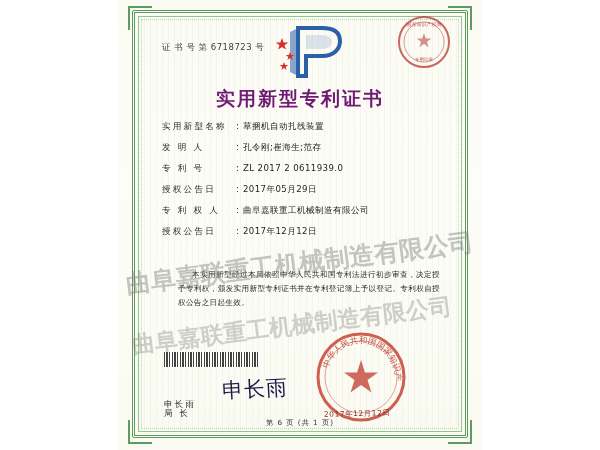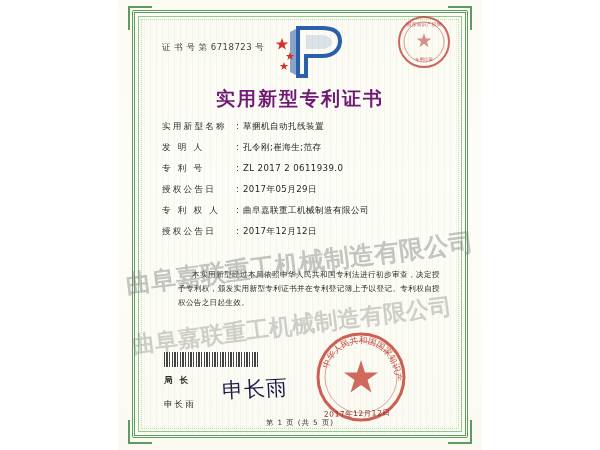--- a/index.html
+++ b/index.html
@@ -207,25 +207,24 @@
     position: absolute;
     left: 196px;
     top: 330px;
     width: 94px;
     height: 94px;
   }
   
   .sig-label {
     position: absolute;
     left: 46px;
-    top: 375px;
+    top: 408px;
     font-size: 8.6px;
     letter-spacing: 2px;
     color: #2a2a2a;
-    font-weight: bold;
   }
   .sig-name {
     position: absolute;
     left: 46px;
     top: 399px;
     font-size: 8.6px;
     letter-spacing: 2px;
     color: #2a2a2a;
   }
   .sig-hand {
@@ -365,15 +364,15 @@
         </text>
       </svg>
     </div>
 
     <div class="seal-date">2017年12月12日</div>
 
     <div class="sig-label">局 长</div>
     <div class="sig-name">申长雨</div>
     <div class="sig-hand">申长雨</div>
 
-    <div class="page-no">第 1 页 (共 5 页)</div>
+    <div class="page-no">第 6 页 (共 1 页)</div>
   </div>
 </div>
 
 </body></html>

